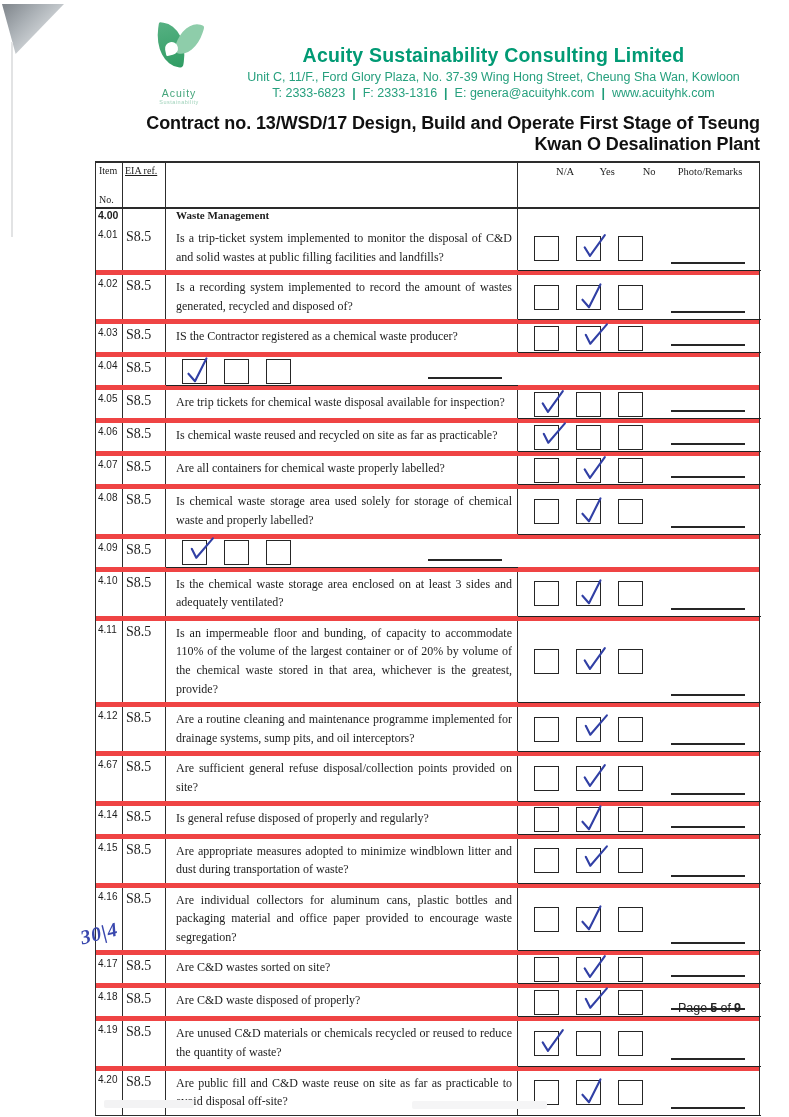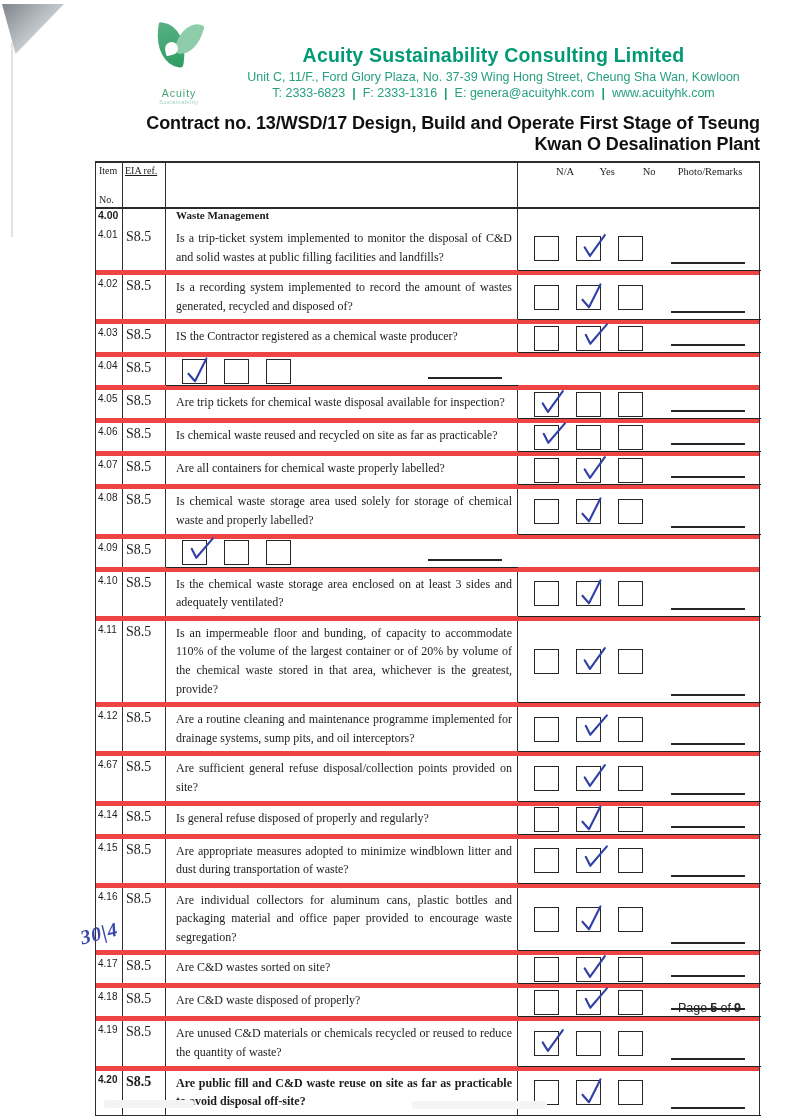--- a/index.html
+++ b/index.html
@@ -58,21 +58,21 @@
   .thead .labels { display:flex; align-items:flex-start; padding:3px 0 0 16px; font-size:10.5px;justify-content:center; }
   .thead .lab { width:25px; text-align:center; }
   .thead .lab + .lab { margin-left:17px; }
   .thead .lab-remarks { margin-left:16px; }
 
   .section { height:17px; font-size:10.5px; font-weight:bold; }
   .section .no { padding-left:2px; }
   .section .title { font-family:"Liberation Serif", serif; font-size:11px; padding-left:10px; }
 
   .qrow { min-height:33px; border-bottom:5px solid #ef4444; }
-  .qrow:last-child { border-bottom:none;font-weight:bold; }
+  .qrow:last-child { border-bottom:none; }
   .qrow .no { font-size:10px; padding:3px 0 0 2px; }
   .qrow .ref { font-family:"Liberation Serif", serif; font-size:14px; padding:3px 0 0 3px; }
   .qrow .q  { font-family:"Liberation Serif", serif; font-size:12px; line-height:1.55;
               padding:3px 5px 4px 10px; text-align:justify; }
   .qrow .checks { display:flex; align-items:center; padding-left:16px;
                   border-bottom:1px solid #222; margin-bottom:-1px; }
   .box { position:relative; width:25px; height:25px; border:1.7px solid #262626; background:#fff; flex:0 0 25px; }
   .box + .box { margin-left:17px; }
   .remark-line { position:absolute; right:16px; bottom:6px; width:74px; height:2px; background:#262626; }
 

